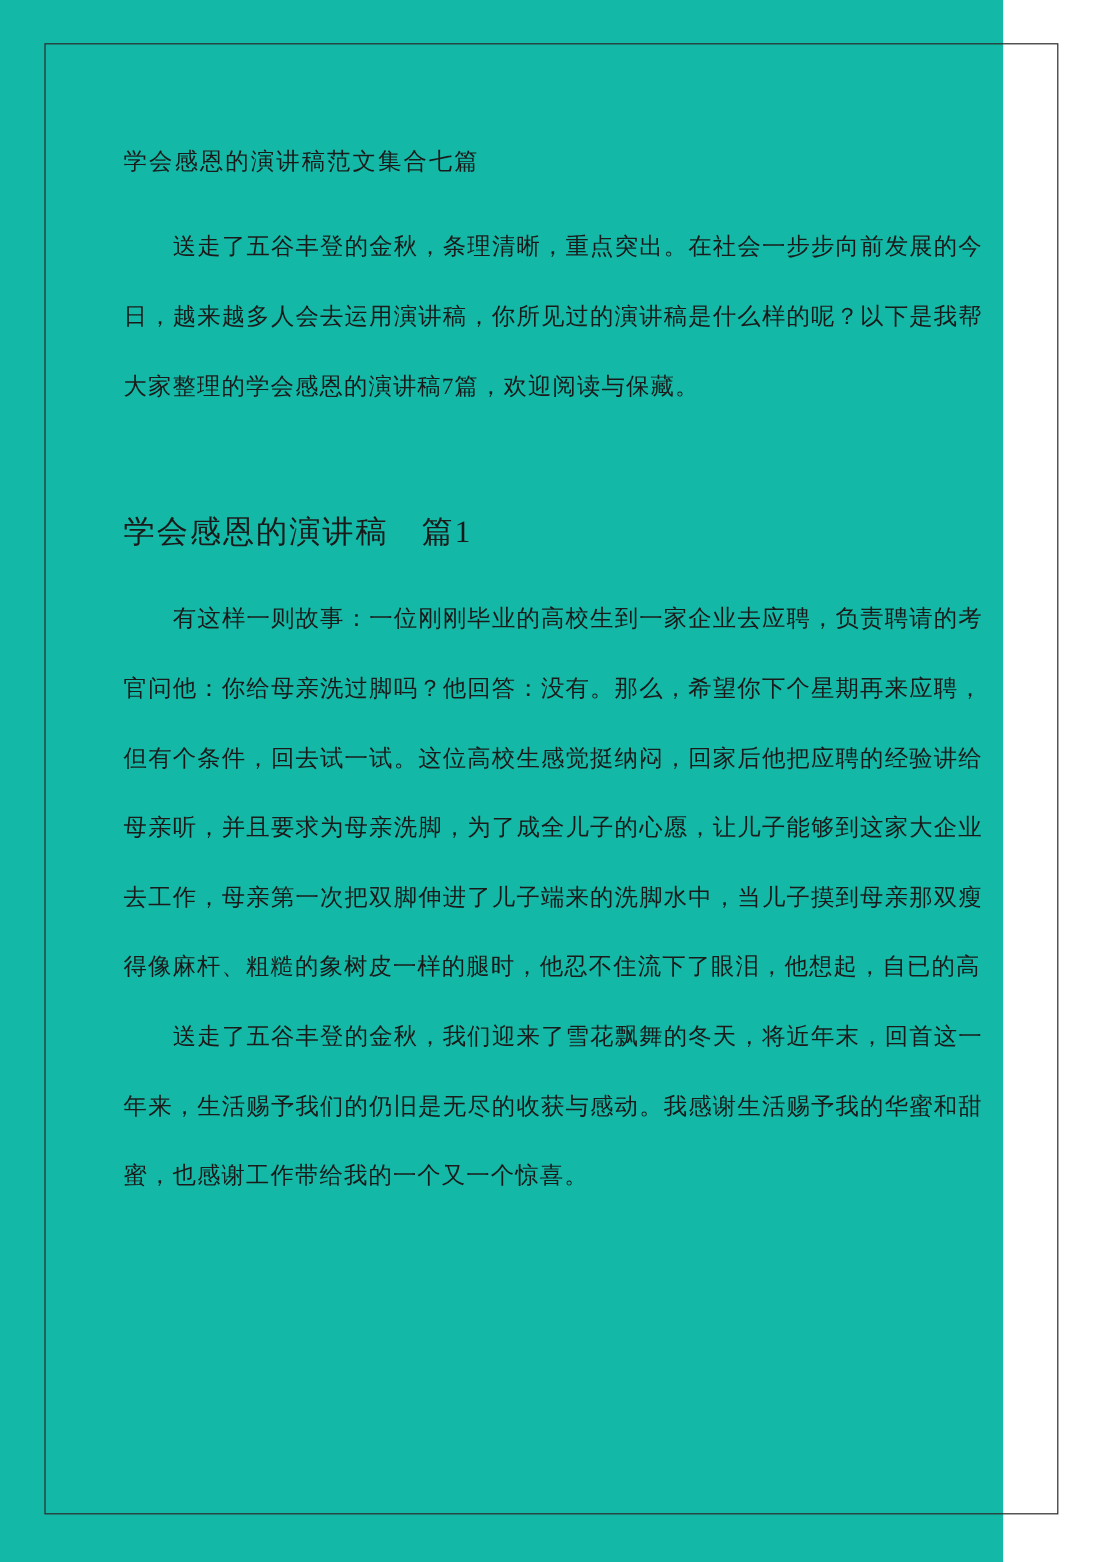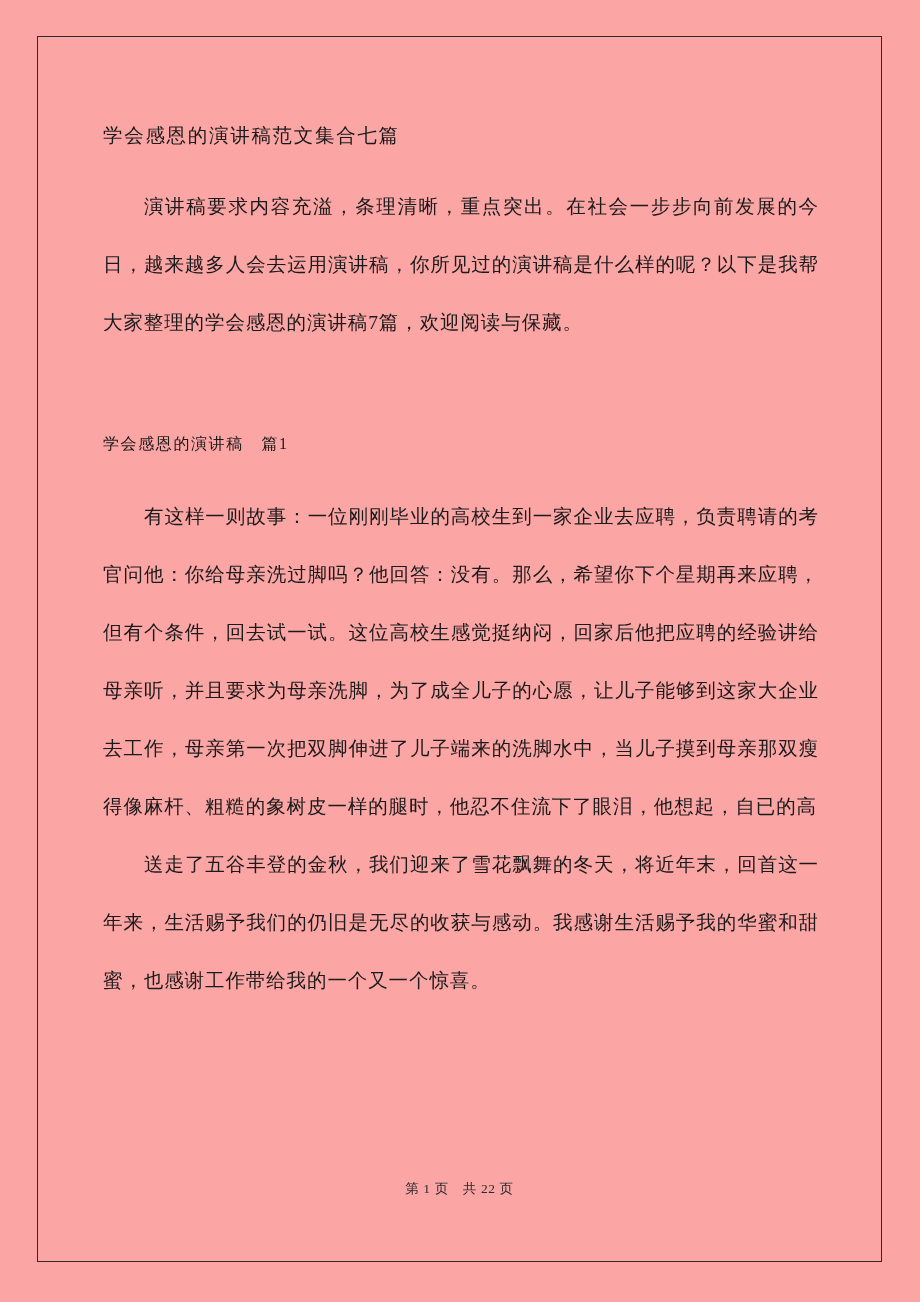--- a/index.html
+++ b/index.html
@@ -13,23 +13,23 @@
     font-family: "Liberation Serif", "DejaVu Serif", serif;
     color: #1c1c1c;
     overflow: hidden;
     position: relative;
   }
 
   
   #page {
     position: absolute;
     left: 0; top: 0;
-    width: 920px;
+    width: 836px;
     height: 1302px;
-    background: #fca5a5;
+    background: #14b8a6;
   }
   #page-border {
     position: absolute;
     left: 37px;
     top: 36px;
     width: 845px;
     height: 1226px;
     border: 1.4px solid #2b2b2b;
     box-sizing: border-box;
     pointer-events: none;
@@ -62,21 +62,21 @@
     letter-spacing: 0.9px;
     color: #1a1a1a;
     margin: 0;
     text-align: justify;
     text-justify: inter-ideograph;
     text-indent: 41px;
     word-break: break-all;
   }
 
   .section-head {
-    font-size: 16px;
+    font-size: 26px;
     line-height: 44px;
     letter-spacing: 1.6px;
     color: #1a1a1a;
     margin: 0;
     font-weight: normal;
     white-space: nowrap;
   }
 
   
   #footer {
@@ -97,29 +97,28 @@
 <div id="page">
 
   <div id="page-border"></div>
 
   <div id="content">
 
     <div class="doc-title">学会感恩的演讲稿范文集合七篇</div>
 
     <div class="spacer-sm"></div>
 
-    <div class="para">演讲稿要求内容充溢，条理清晰，重点突出。在社会一步步向前发展的今日，越来越多人会去运用演讲稿，你所见过的演讲稿是什么样的呢？以下是我帮大家整理的学会感恩的演讲稿7篇，欢迎阅读与保藏。</div>
+    <div class="para">送走了五谷丰登的金秋，条理清晰，重点突出。在社会一步步向前发展的今日，越来越多人会去运用演讲稿，你所见过的演讲稿是什么样的呢？以下是我帮大家整理的学会感恩的演讲稿7篇，欢迎阅读与保藏。</div>
 
     <div class="spacer-lg"></div>
 
     <div class="section-head">学会感恩的演讲稿　篇1</div>
 
     <div class="spacer-sm"></div>
 
     <div class="para">有这样一则故事：一位刚刚毕业的高校生到一家企业去应聘，负责聘请的考官问他：你给母亲洗过脚吗？他回答：没有。那么，希望你下个星期再来应聘，但有个条件，回去试一试。这位高校生感觉挺纳闷，回家后他把应聘的经验讲给母亲听，并且要求为母亲洗脚，为了成全儿子的心愿，让儿子能够到这家大企业去工作，母亲第一次把双脚伸进了儿子端来的洗脚水中，当儿子摸到母亲那双瘦得像麻杆、粗糙的象树皮一样的腿时，他忍不住流下了眼泪，他想起，自已的高</div>
 
     <div class="para">送走了五谷丰登的金秋，我们迎来了雪花飘舞的冬天，将近年末，回首这一年来，生活赐予我们的仍旧是无尽的收获与感动。我感谢生活赐予我的华蜜和甜蜜，也感谢工作带给我的一个又一个惊喜。</div>
 
   </div>
 
-  <div id="footer">第 1 页　共 22 页</div>
 
 </div>
 
 </body></html>

